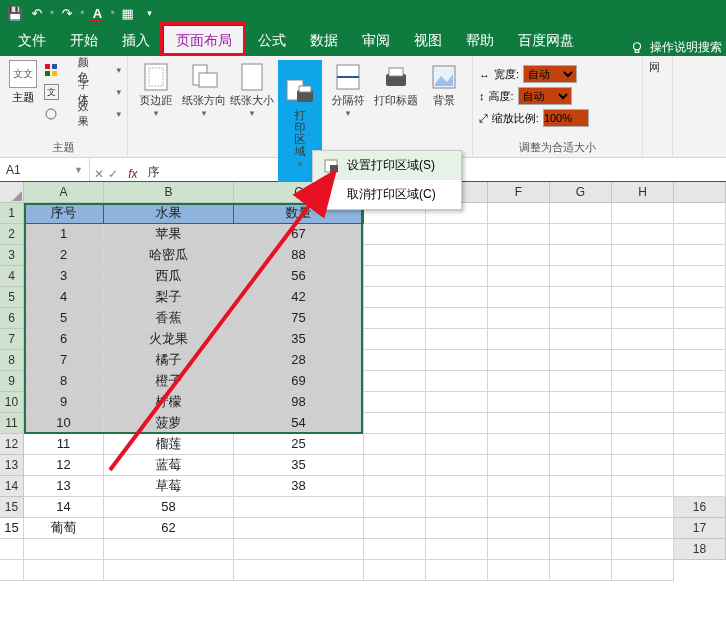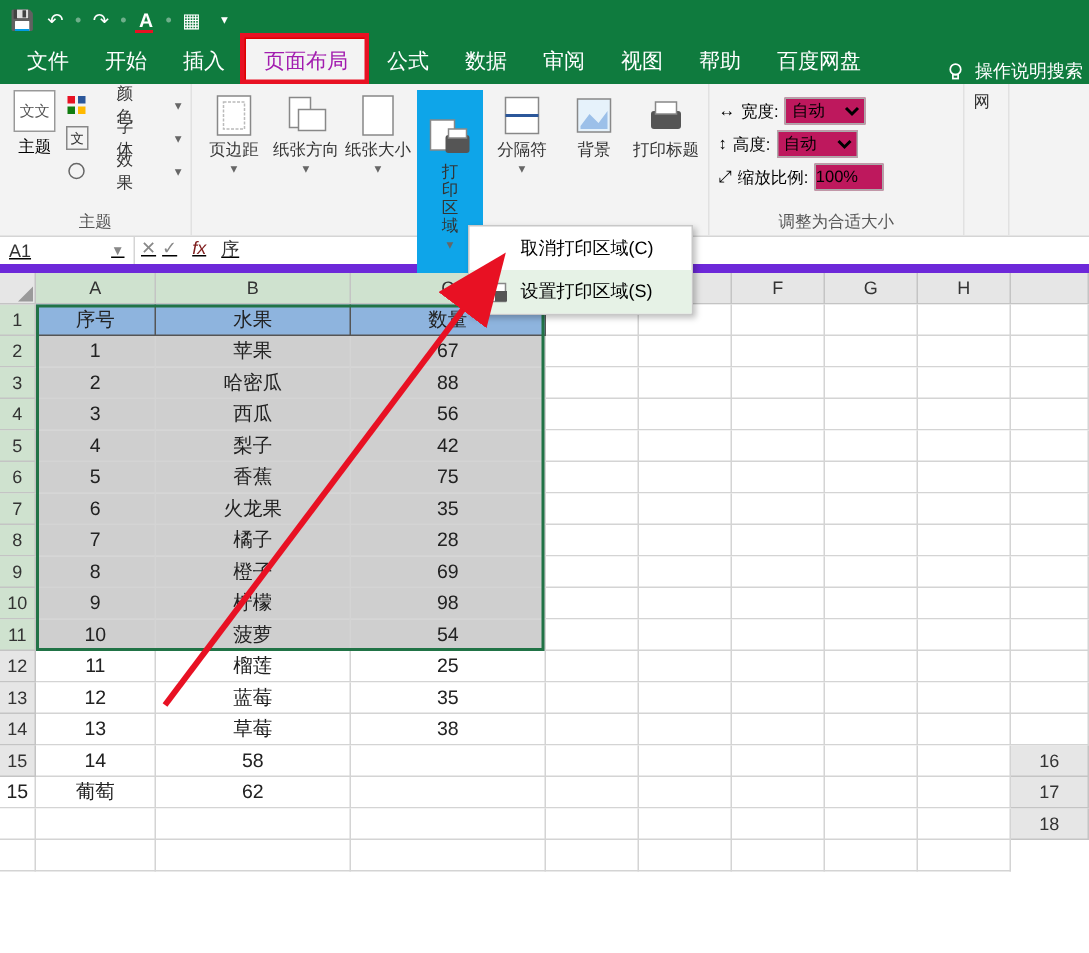--- a/index.html
+++ b/index.html
@@ -31,32 +31,32 @@
 .mini-icon { width: 16px; height: 16px; display: inline-flex; align-items: center; justify-content: center; }
 
 .big-btn { display: flex; flex-direction: column; align-items: center; width: 44px; font-size: 11px; gap: 2px; padding-top: 2px; cursor: pointer; }
 .big-btn .icon { width: 30px; height: 30px; display: flex; align-items: center; justify-content: center; }
 .big-btn .cap { text-align: center; font-size: 11px; color: #333; line-height: 1.1; }
 .big-btn .drop::after { content: "▾"; font-size: 9px; color: #666; }
 
 .print-area-btn { border: 1px solid #0ea5e9; background: #0ea5e9; padding: 16px; }
 
 .scale-group .row { display: flex; align-items: center; gap: 4px; font-size: 11px; height: 20px; }
-.scale-group select, .scale-group input { font-size: 11px; height: 18px; border: 1px solid #aaa; background: #be185d; }
+.scale-group select, .scale-group input { font-size: 11px; height: 18px; border: 1px solid #aaa; background: #c2410c; }
 .scale-group select { width: 54px; }
 .scale-group input { width: 46px; }
 
 
 .dropdown { position: absolute; top: 94px; left: 312px; width: 150px; background: #fff; border: 1px solid #c8c8c8; box-shadow: 2px 2px 4px rgba(0,0,0,0.25); z-index: 50; font-size: 12px; }
 .dropdown .item { padding: 6px 10px; display: flex; align-items: center; gap: 8px; cursor: pointer; }
 .dropdown .item.hover { background: #e6f2e6; }
 .dropdown .item .ic { width: 16px; height: 16px; display: inline-flex; align-items: center; justify-content: center; }
 
 
-.formula-bar { height: 24px; display: flex; align-items: flex-start; border-bottom: 6px solid #6d28d9; font-size: 12px; background: #fff; text-decoration: underline; }
+.formula-bar { height: 24px; display: flex; align-items: flex-end; border-bottom: 1px solid #6d28d9; font-size: 12px; background: #fff; }
 .namebox { width: 90px; height: 100%; border-right: 1px solid #d5d5d5; display: flex; align-items: center; padding: 0 6px; justify-content: space-between; }
 .namebox .v { color: #333; }
 .namebox .dd { color: #888; font-size: 9px; }
 .fx-btns { display: flex; align-items: center; padding: 0 4px; gap: 4px; color: #888; }
 .fx-label { font-style: italic; color: #7f1d1d; padding: 0 6px; }
 .formula-input { flex: 1; padding: 0 4px; color: #333; }
 
 
 .grid { display: grid; grid-template-columns: 24px 80px 130px 130px 62px 62px 62px 62px 62px 52px; font-size: 13px; }
 .colhdr, .rowhdr, .corner { background: #e6e6e6; border: 1px solid #c4c4c4; border-top: none; border-left: none; text-align: center; color: #333; height: 21px; line-height: 20px; font-size: 12px; }
@@ -197,35 +197,35 @@
         <div class="icon">
             <svg width="26" height="28">
               <rect x="2" y="2" width="22" height="24" fill="#fff" stroke="#888"></rect>
               <line x1="2" y1="14" x2="24" y2="14" stroke="#2b579a" stroke-width="2"></line>
             </svg>
           </div>
         <div class="cap"><span>分隔符</span><br><span class="drop"></span></div>
       </div>
       <div class="big-btn">
         <div class="icon">
+            <svg width="28" height="26">
+              <rect x="4" y="10" width="20" height="12" fill="#555" rx="2"></rect>
+              <rect x="7" y="4" width="14" height="8" fill="#fff" stroke="#888"></rect>
+            </svg>
+          </div>
+        <div class="cap"><span>打印标题</span></div>
+      </div>
+      <div class="big-btn">
+        <div class="icon">
             <svg width="26" height="26">
               <rect x="2" y="2" width="22" height="22" fill="#e6f2fb" stroke="#888"></rect>
               <polygon points="4,20 10,12 16,18 22,10 22,22 4,22" fill="#9cc0e9"></polygon>
             </svg>
           </div>
         <div class="cap"><span>背景</span></div>
-      </div>
-      <div class="big-btn">
-        <div class="icon">
-            <svg width="28" height="26">
-              <rect x="4" y="10" width="20" height="12" fill="#555" rx="2"></rect>
-              <rect x="7" y="4" width="14" height="8" fill="#fff" stroke="#888"></rect>
-            </svg>
-          </div>
-        <div class="cap"><span>打印标题</span></div>
       </div>
     </div>
     <div class="label">页</div>
   </div>
 
   <div class="ribbon-group scale-group" style="width:170px;">
     <div class="body" style="flex-direction:column;gap:2px;padding-top:4px;">
       <div class="row">
         <span>↔</span>
         <span>宽度:</span>
@@ -245,32 +245,32 @@
     <div class="label">调整为合适大小</div>
   </div>
 
   <div class="ribbon-group" style="width:30px;">
     <div class="body">
         <span style="font-size:11px;color:#333;">网</span>
       </div>
   </div>
 
   <div class="dropdown">
-    <div class="item">
-      <span class="ic"></span>
-      <span>取消打印区域(C)</span>
-    </div>
     <div class="item hover">
       <span class="ic">
           <svg width="14" height="14">
             <rect x="1" y="1" width="12" height="12" fill="#fff" stroke="#888"></rect>
             <rect x="6" y="6" width="8" height="7" fill="#555"></rect>
           </svg>
         </span>
       <span>设置打印区域(S)</span>
+    </div>
+    <div class="item">
+      <span class="ic"></span>
+      <span>取消打印区域(C)</span>
     </div>
   </div>
 </div>
 
 <div class="formula-bar">
   <div class="namebox">
     <span class="v">A1</span>
     <span class="dd">▼</span>
   </div>
   <div class="fx-btns">

